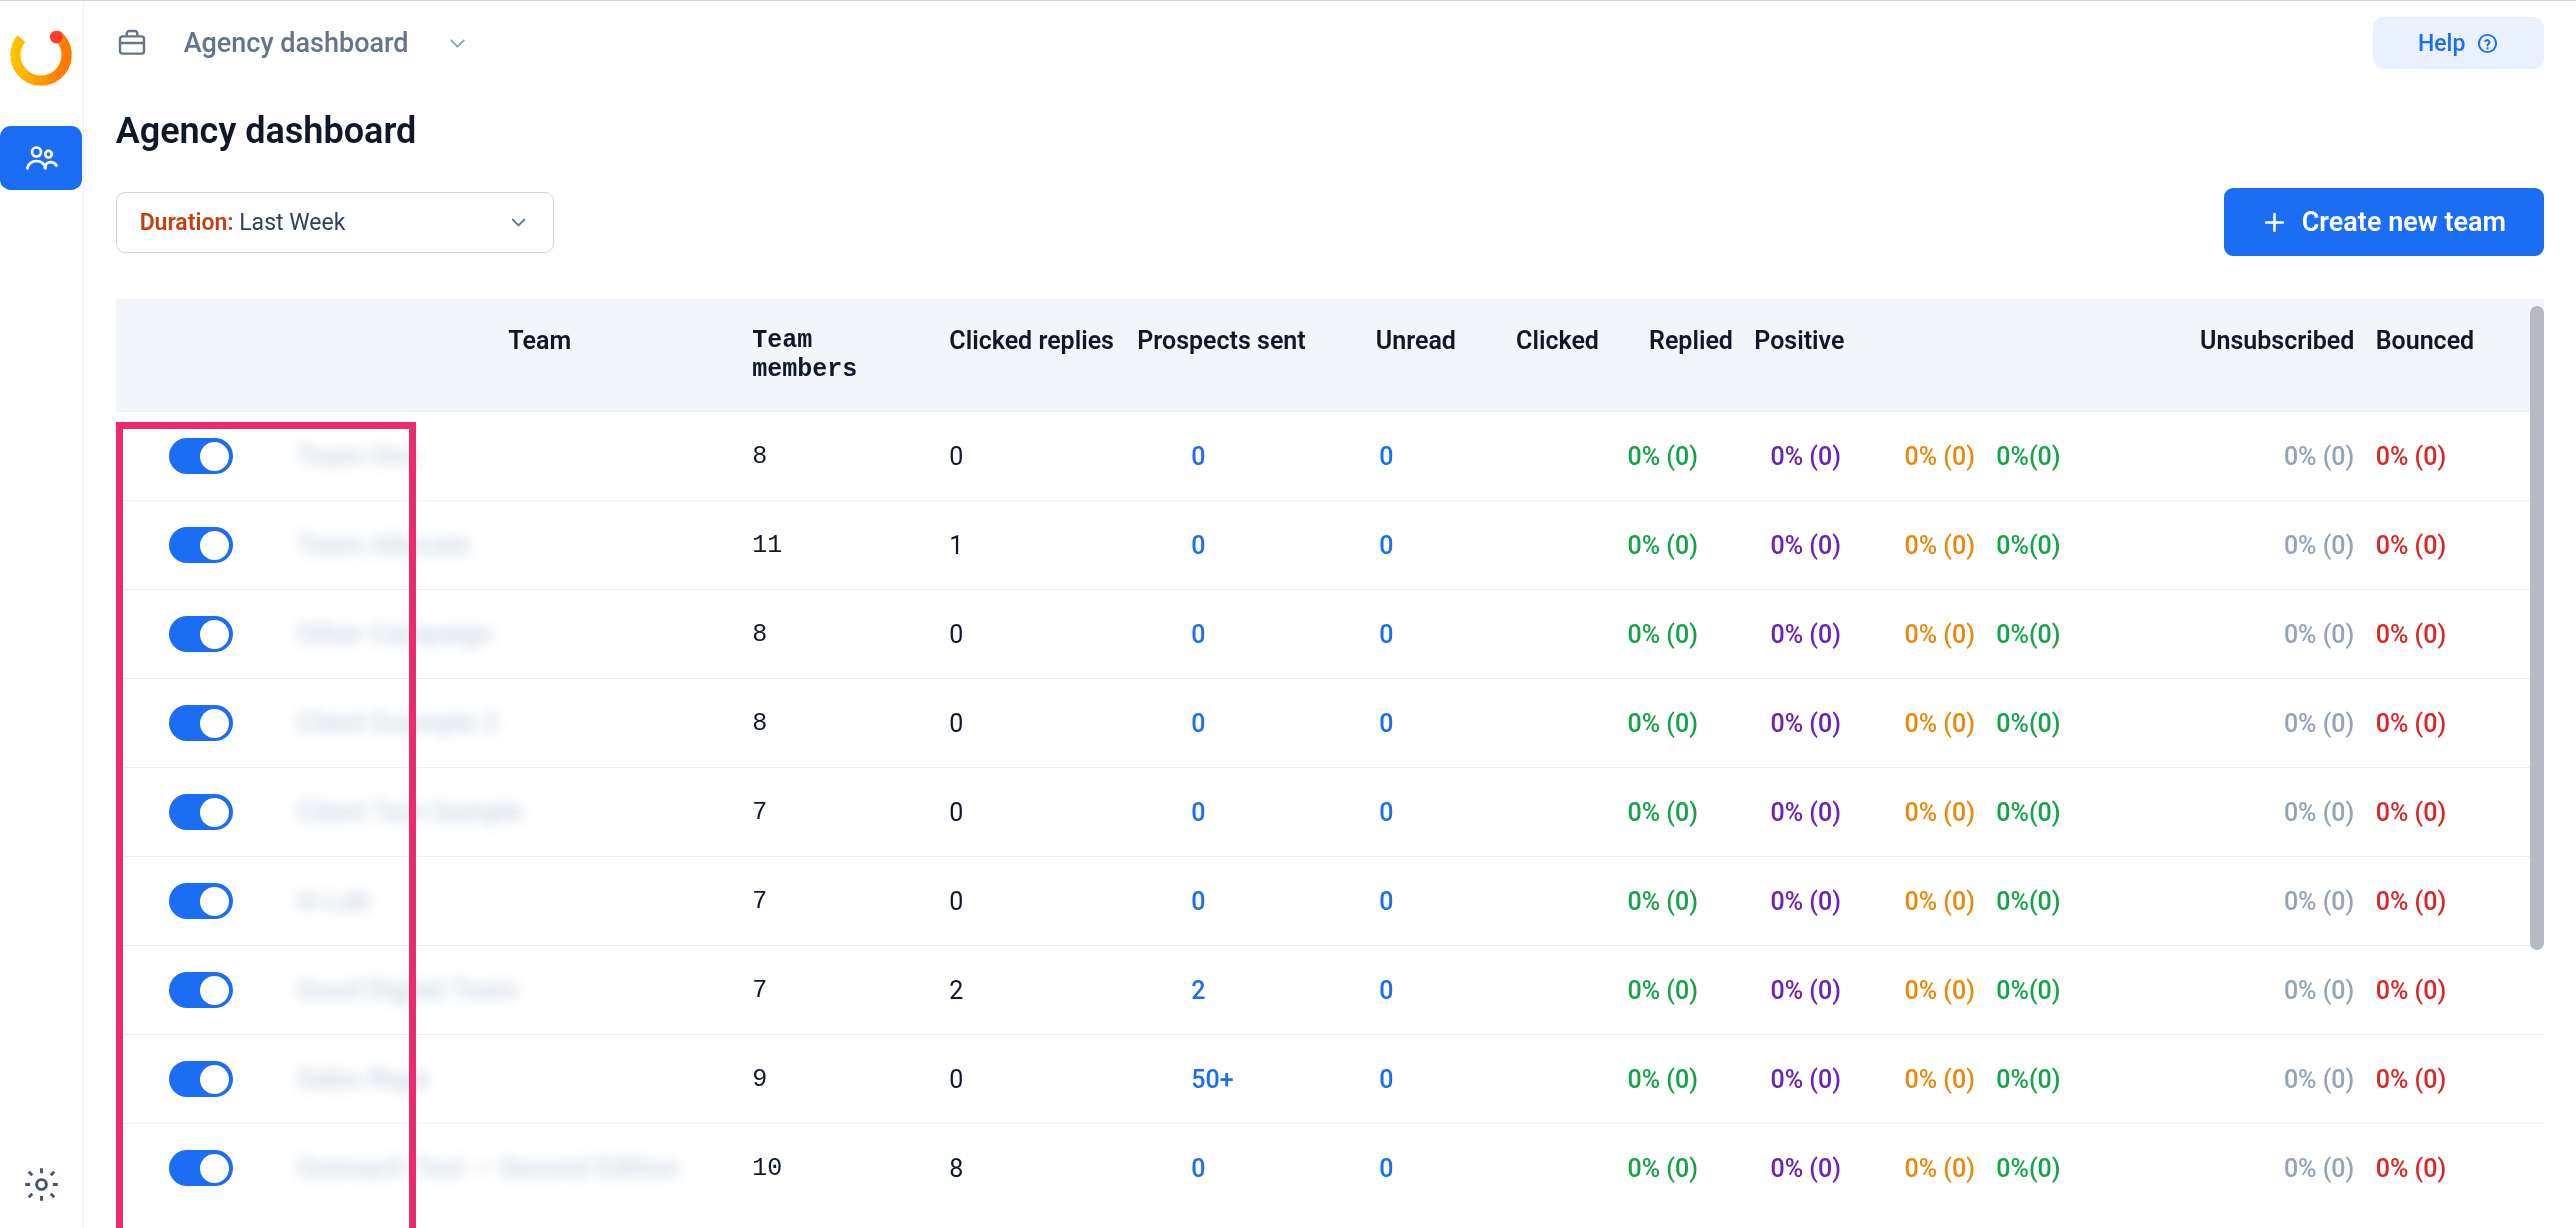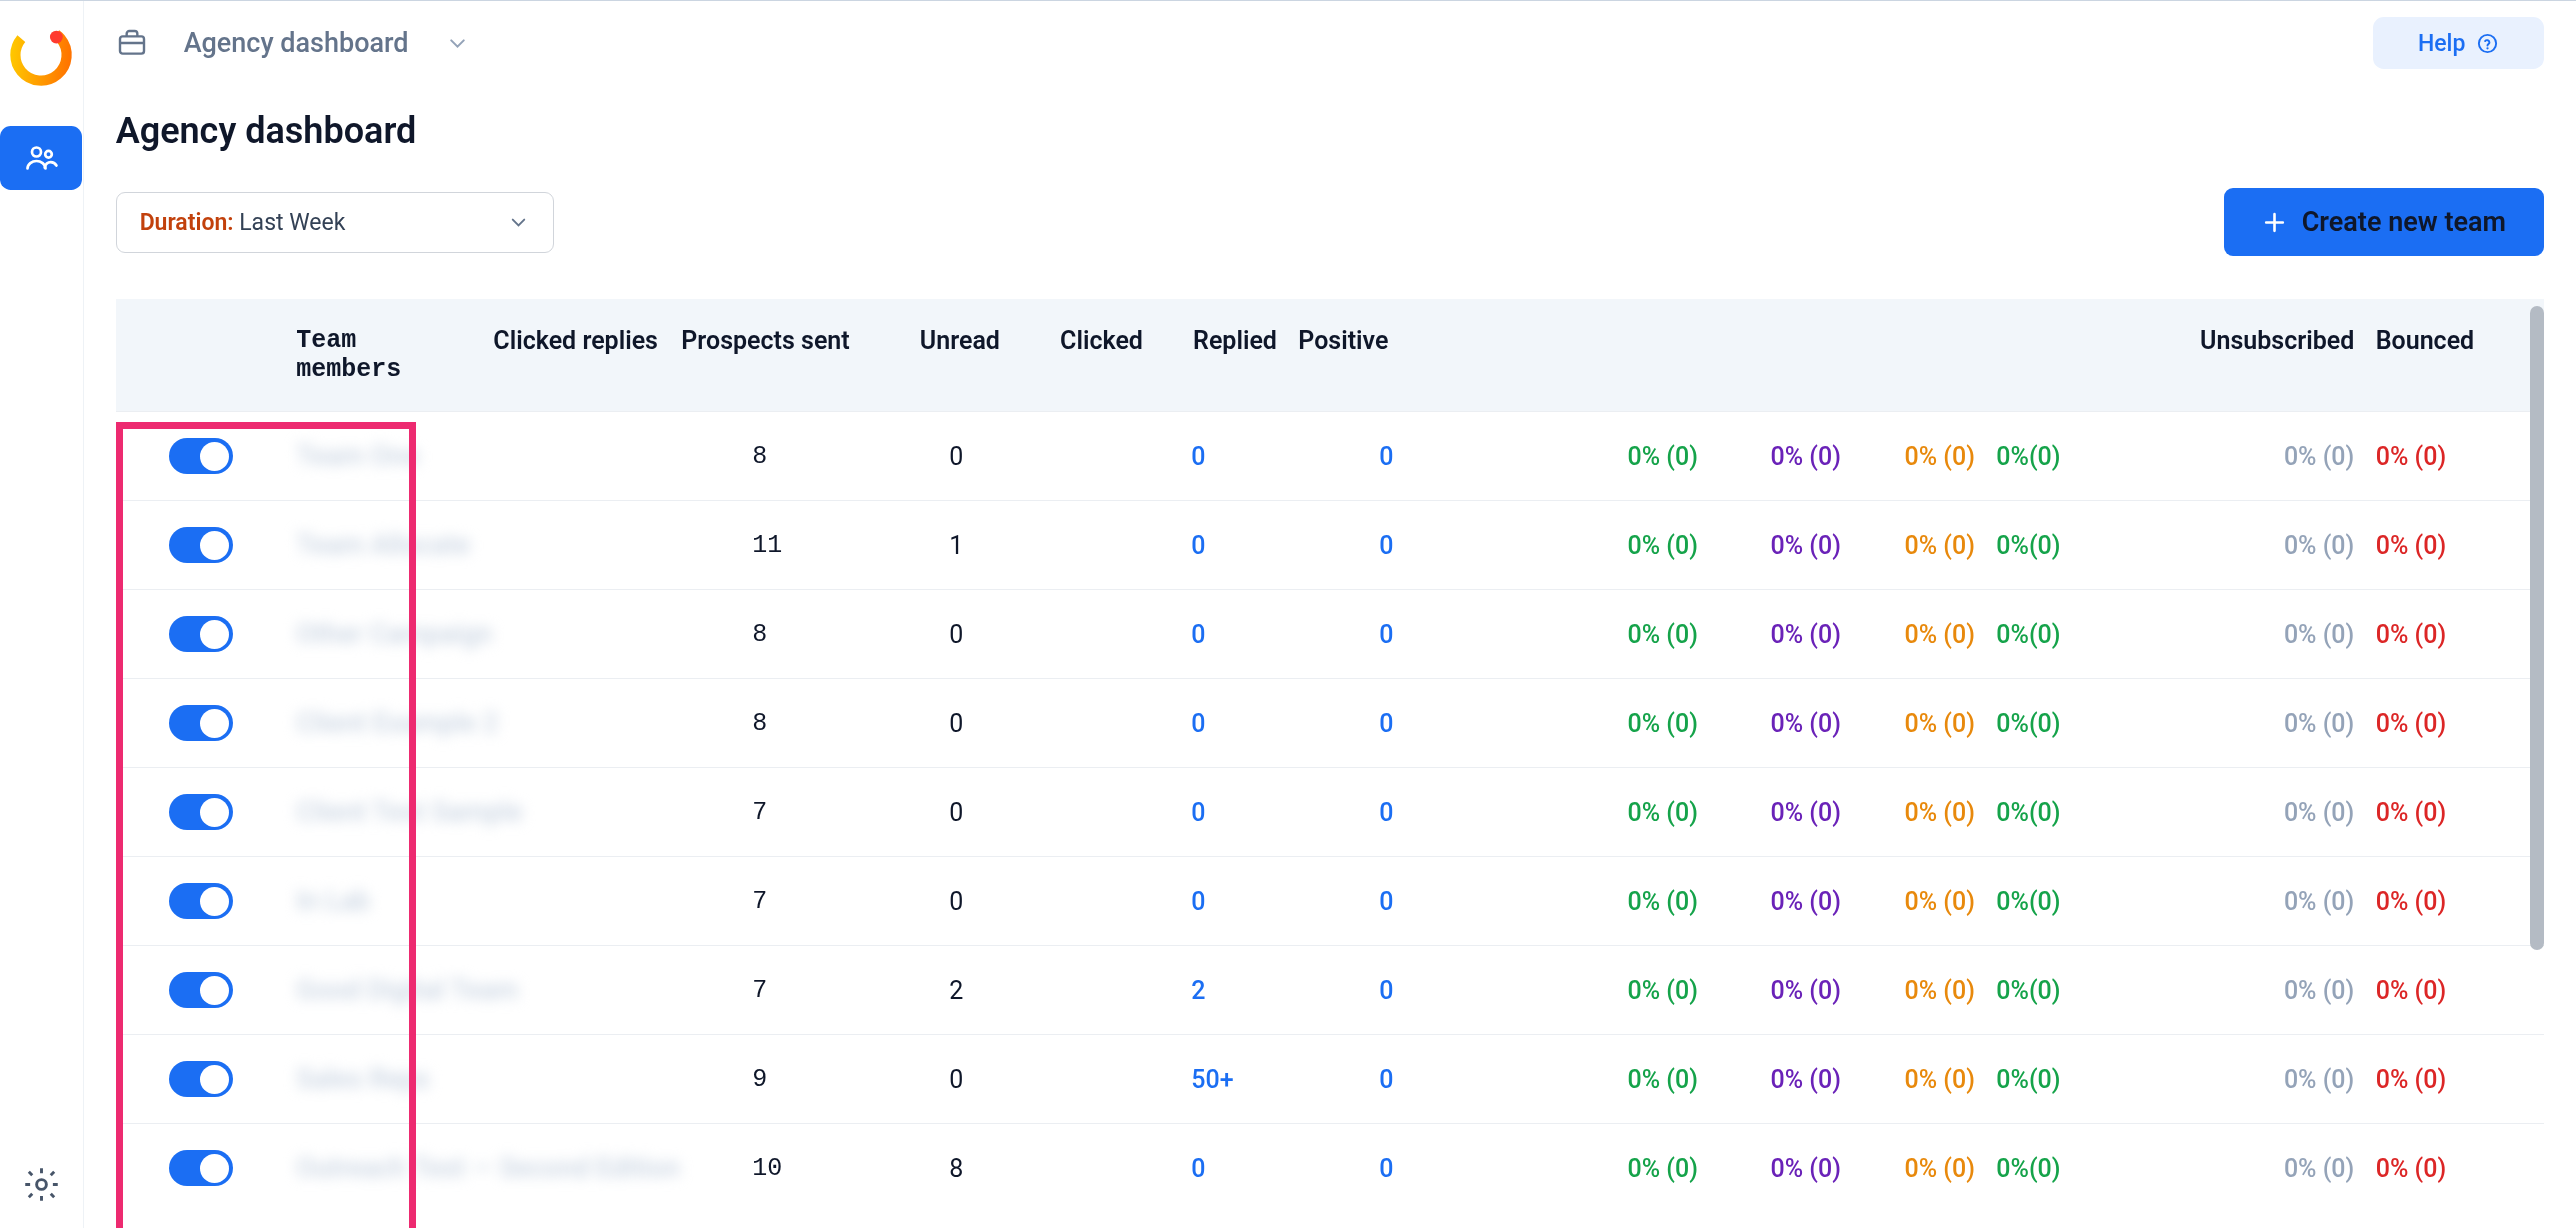--- a/index.html
+++ b/index.html
@@ -20,21 +20,21 @@
   .bc-icon { width: 32px; height: 32px; }
   .bc-title { font-size: 27px; color: #64748b; font-weight: 500; }
   .bc-chev { width: 25px; height: 25px; }
   .help-btn { background: #e9f1fe; border-radius: 10.7px; padding: 12.5px 45px; display:flex; align-items:center; gap:10.7px; color:#1b6ef3; font-size:23px; font-weight:500; }
   .help-svg{ width:23px; height:23px; }
   .content { padding: 0 32px; }
   .page-title { font-size: 36px; font-weight: 600; color:#0f172a; margin: 25px 0 36px 0; }
   .controls-row { display:flex; align-items:center; justify-content:space-between; margin-bottom: 43px; }
   .duration { border:0.9px solid #d1d5db; border-radius: 9px; height: 61px; width: 438px; display:flex; align-items:center; justify-content:space-between; padding: 0 23px; font-size:23px; color:#334155; }
   .duration .label { color:#c2410c; font-weight:600; }
-  .create-btn { background:#1b6ef3; color:#0f172a; border-radius: 9px; height: 68px; padding: 0 38px; display:flex; align-items:center; gap:14.3px; font-size:27px; font-weight:600; }
+  .create-btn { background:#1b6ef3; color:#ffffff; border-radius: 9px; height: 68px; padding: 0 38px; display:flex; align-items:center; gap:14.3px; font-size:27px; font-weight:600; }
   .plus-svg{ width:25px; height:25px; }
   
   .table-wrap { position: relative; }
   .thead { display:flex; background:#f2f6fa; font-size:25px; font-weight:600; color:#0f172a; padding: 27px 0; }
   .thead .col, .row .col { padding: 0 10.7px; }
   .col-toggle { width: 170px; display:flex; justify-content:center; }
   .col-team { width: 456px; }
   .thead .col-team { text-align:center; padding-left: 63px; }
   .col-members { width: 197px; font-family: Liberation Mono, monospace; }
   .col-running { width: 242px; }
@@ -142,20 +142,21 @@
             <path d="M12 4v16M4 12h16" stroke="#fff" stroke-width="2.5" stroke-linecap="round"></path>
           </svg>
           <span>Create new team</span>
         </div>
       </div>
 
       <div class="table-area">
         <div class="table-wrap">
           <div class="thead">
             <div class="col col-toggle"></div>
+            <div class="col col-team">Team</div>
             <div class="col col-members">Team members</div>
             <div class="col col-unread">Clicked replies</div>
             <div class="col col-prospects">Prospects sent</div>
             <div class="col col-opened">Unread</div>
             <div class="col col-clicked">Clicked</div>
             <div class="col col-replied">Replied</div>
             <div class="col col-positive">Positive</div>
             <div class="col col-gap"></div>
             <div class="col col-unsub">Unsubscribed</div>
             <div class="col col-bounced">Bounced</div>

